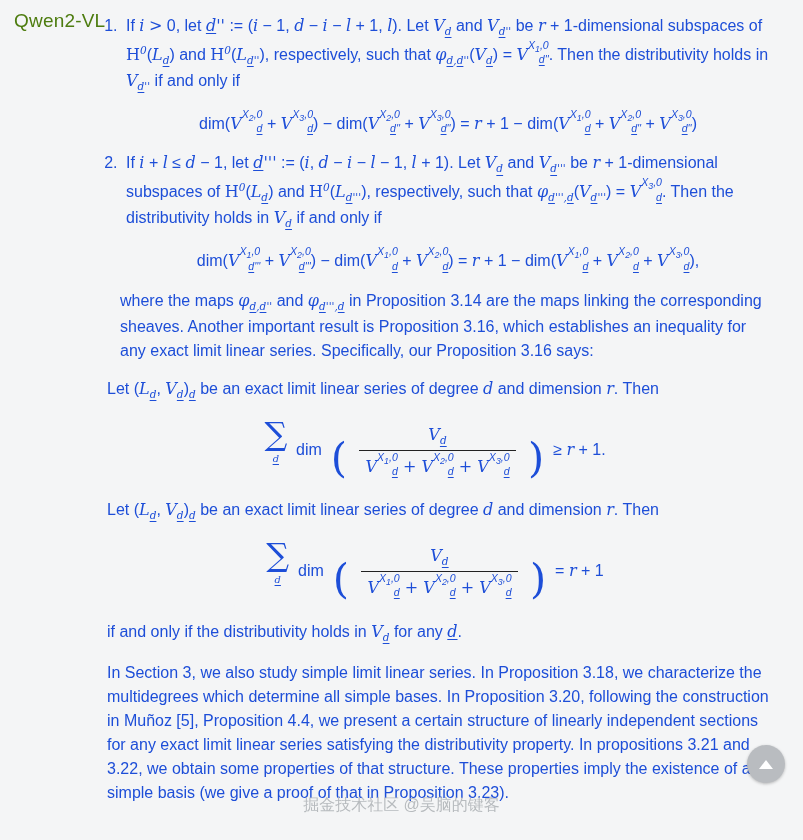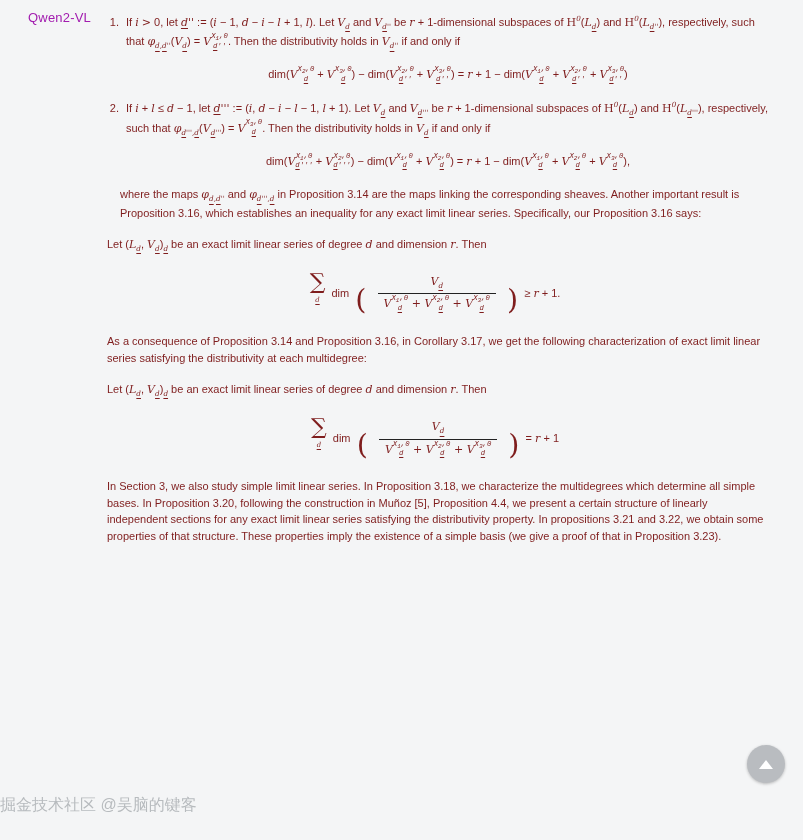--- a/index.html
+++ b/index.html
@@ -10,34 +10,34 @@
     width: 803px;
     height: 840px;
     background: #f4f5f6;
     font-family: "Liberation Sans", sans-serif;
     color: #2b2b2b;
     overflow: hidden;
     position: relative;
   }
   .watermark-left {
     position: absolute;
-    left: 28px;
+    left: 14px;
     top: 10px;
-    font-size: 13px;
-    color: #a21caf;
+    font-size: 19px;
+    color: #4d7c0f;
     letter-spacing: 0.2px;
   }
   .content {
     position: absolute;
     left: 100px;
     top: 14px;
     width: 670px;
-    font-size: 11px;
+    font-size: 16px;
     line-height: 1.5;
-    color: #7f1d1d;
+    color: #1d4ed8;
   }
   ol.top-list {
     margin: 0;
     padding-left: 22px;
     list-style: decimal;
   }
   ol.top-list > li {
     margin-bottom: 12px;
     padding-left: 4px;
   }
@@ -76,22 +76,22 @@
   sup.s, sub.s {
     font-size: 0.66em;
     font-family: "DejaVu Serif", serif;
     font-style: italic;
   }
   .subsup {
     display: inline-block;
     vertical-align: -0.35em;
     font-size: 0.66em;
     line-height: 1.05;
-    text-align: center;
-    font-family: Liberation Mono, monospace;
+    text-align: right;
+    font-family: Liberation Sans, sans-serif;
     font-style: italic;
   }
   .subsup .up { display: block; }
   .subsup .dn { display: block; }
   .bigparen {
     font-size: 2.6em;
     font-family: "DejaVu Serif", serif;
     font-style: normal;
     vertical-align: -0.42em;
     line-height: 0;
@@ -144,20 +144,21 @@
     width: 0; height: 0;
     border-left: 7px solid transparent;
     border-right: 7px solid transparent;
     border-bottom: 9px solid #ffffff;
   }
   .watermark-center {
     position: absolute;
     left: 0;
     right: 0;
     top: 795px;
+    text-align: center;
     font-size: 16px;
     color: #b4b8bc;
     opacity: 0.95;
     pointer-events: none;
   }
 </style>
 </head>
 <body>
 
 <div class="watermark-left">Qwen2-VL</div>
@@ -202,40 +203,40 @@
     <span class="dimlbl">&nbsp;dim&nbsp;</span>
     <span class="bigparen">(</span>
     <span class="frac">
       <span class="num"><span class="m">V</span><sub class="s"><span class="uline">d</span></sub></span>
       <span class="den"><span class="m">V</span><span class="subsup"><span class="up">X<sub>1</sub>,0</span><span class="dn"><span class="uline">d</span></span></span> + <span class="m">V</span><span class="subsup"><span class="up">X<sub>2</sub>,0</span><span class="dn"><span class="uline">d</span></span></span> + <span class="m">V</span><span class="subsup"><span class="up">X<sub>3</sub>,0</span><span class="dn"><span class="uline">d</span></span></span></span>
     </span>
     <span class="bigparen">)</span>
     &nbsp;≥ <span class="m">r</span> + 1.
   </div>
 
-  <p>
-    As a consequence of Proposition 3.14 and Proposition 3.16, in Corollary 3.17, we get the following characterization of exact limit linear series satisfying the distributivity at each multidegree:
-  </p>
 
   <p>
     Let (<span class="cal">L</span><sub class="s"><span class="uline">d</span></sub>, <span class="m">V</span><sub class="s"><span class="uline">d</span></sub>)<sub class="s"><span class="uline">d</span></sub> be an exact limit linear series of degree <span class="m">d</span> and dimension <span class="m">r</span>. Then
   </p>
 
   <div class="display-big">
     <span class="sumwrap"><span class="sg">∑</span><span class="sidx"><span class="uline">d</span></span></span>
     <span class="dimlbl">&nbsp;dim&nbsp;</span>
     <span class="bigparen">(</span>
     <span class="frac">
       <span class="num"><span class="m">V</span><sub class="s"><span class="uline">d</span></sub></span>
       <span class="den"><span class="m">V</span><span class="subsup"><span class="up">X<sub>1</sub>,0</span><span class="dn"><span class="uline">d</span></span></span> + <span class="m">V</span><span class="subsup"><span class="up">X<sub>2</sub>,0</span><span class="dn"><span class="uline">d</span></span></span> + <span class="m">V</span><span class="subsup"><span class="up">X<sub>3</sub>,0</span><span class="dn"><span class="uline">d</span></span></span></span>
     </span>
     <span class="bigparen">)</span>
     &nbsp;= <span class="m">r</span> + 1
   </div>
 
+  <p>
+    if and only if the distributivity holds in <span class="m">V</span><sub class="s"><span class="uline">d</span></sub> for any <span class="m uline">d</span>.
+  </p>
 
   <p>In Section 3, we also study simple limit linear series. In Proposition 3.18, we characterize the multidegrees which determine all simple bases. In Proposition 3.20, following the construction in Muñoz [5], Proposition 4.4, we present a certain structure of linearly independent sections for any exact limit linear series satisfying the distributivity property. In propositions 3.21 and 3.22, we obtain some properties of that structure. These properties imply the existence of a simple basis (we give a proof of that in Proposition 3.23).</p>
 
 
 </div>
 
 <div class="scroll-top">
   <span class="tri"></span>
 </div>
 

